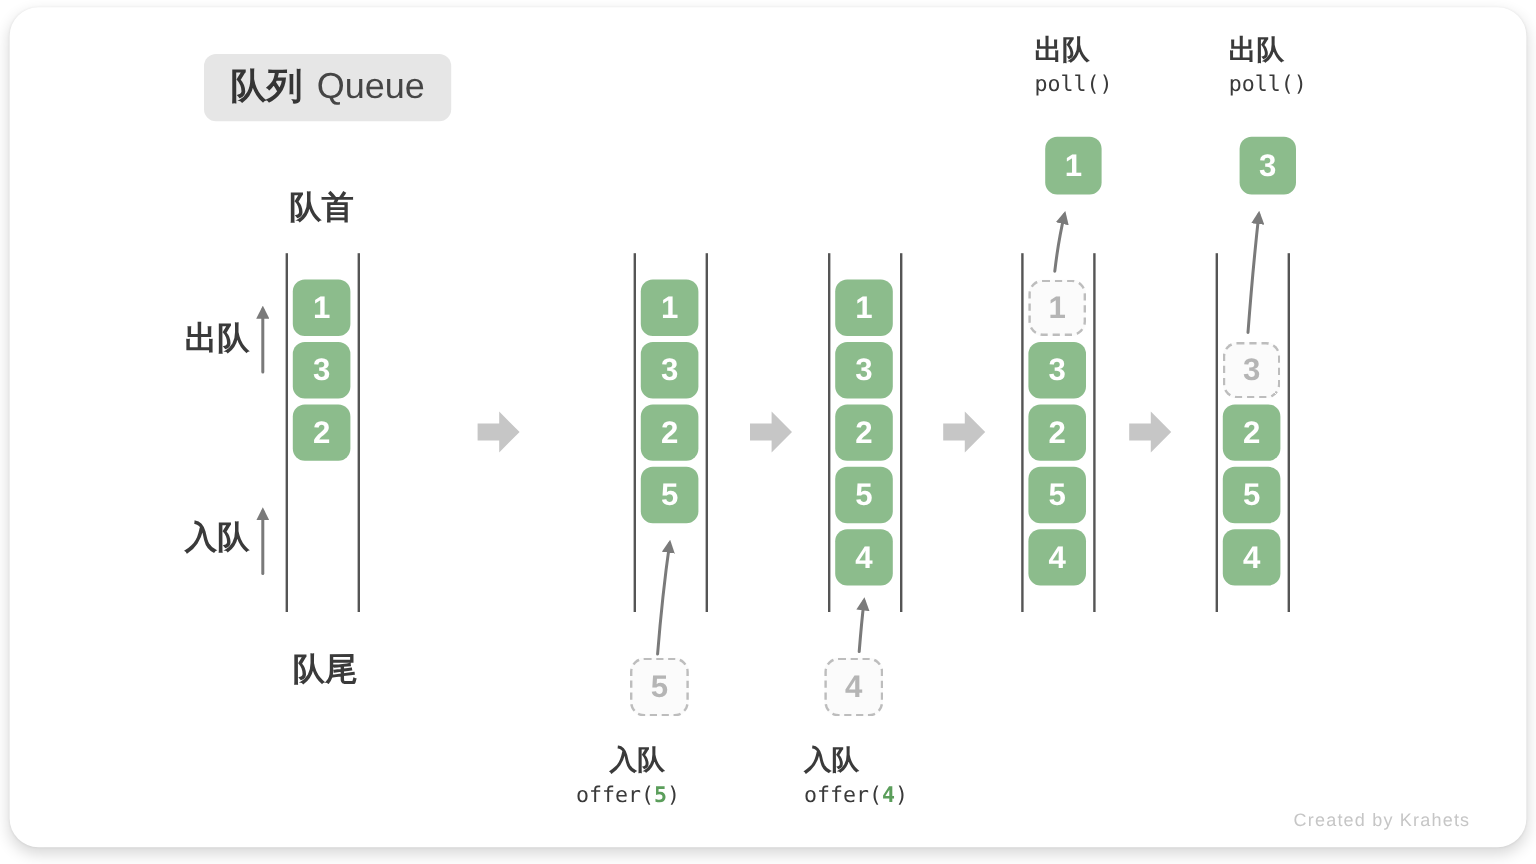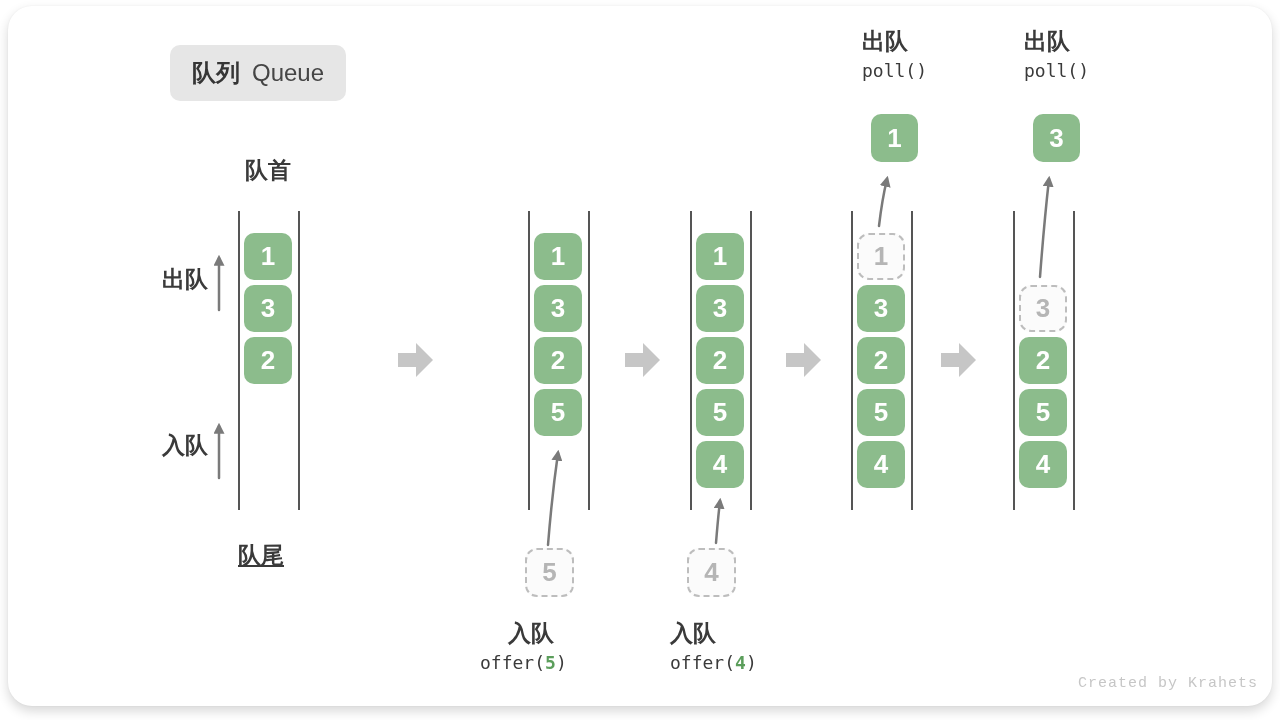--- a/index.html
+++ b/index.html
@@ -2,39 +2,39 @@
 <html style="--green: #8CBC8C; --arg-green: #5B9E5B; --arrow-gray: #C6C6C6; --line: #555555; --text: #3A3A3A; --muted: #B5B5B5; --badge-bg: #E6E6E6;"><head>
 <meta charset="utf-8">
 <style>
   html,body{margin:0;padding:0;}
   body{width:1280px;height:720px;background:#ffffff;font-family:"Liberation Sans",sans-serif;}
   .canvas{position:relative;width:1280px;height:720px;overflow:hidden;}
   .card{position:absolute;left:8px;top:6px;right:8px;bottom:14px;background:#fff;
         border-radius:24px;box-shadow:0 5px 12px rgba(0,0,0,.16),0 0 2px rgba(0,0,0,.05);}
   .overlay{position:absolute;left:0;top:0;pointer-events:none;}
   .badge{position:absolute;left:170px;top:45px;height:56px;line-height:56px;padding:0 22px;
-         background:var(--badge-bg,#e6e6e6);border-radius:10px;font-size:24px;color:#454545;white-space:nowrap;}
+         background:var(--badge-bg,#e6e6e6);border-radius:10px;font-size:30px;color:#454545;white-space:nowrap;}
   .badge .zh{font-weight:bold;color:#353535;margin-right:12px;}
-  .lbl{position:absolute;font-weight:bold;font-size:23px;color:var(--text,#3a3a3a);white-space:nowrap;}
+  .lbl{position:absolute;font-weight:bold;font-size:27px;color:var(--text,#3a3a3a);white-space:nowrap;}
   .front{left:238px;top:155px;width:60px;text-align:center;}
-  .rear{left:238px;top:540px;width:60px;text-align:left;text-decoration:underline;}
+  .rear{left:238px;top:540px;width:60px;text-align:right;}
   .dequeue-side{left:130px;top:264px;width:78px;text-align:right;}
   .enqueue-side{left:130px;top:430px;width:78px;text-align:right;}
   .rail{position:absolute;width:1.5px;background:var(--line,#555555);}
   .box{position:absolute;border-radius:10px;display:flex;align-items:center;justify-content:center;
        font-size:26px;font-weight:bold;box-sizing:border-box;}
   .box.solid{background:var(--green,#8CBC8C);color:#ffffff;}
   .box.dashed{border:2.5px dashed #bdbdbd;background:#fbfbfb;color:var(--muted,#b8b8b8);border-radius:12px;}
   .opzh{position:absolute;font-size:23px;font-weight:bold;color:var(--text,#3a3a3a);white-space:nowrap;}
   .opcode{position:absolute;font-family:"DejaVu Sans Mono","Liberation Mono",monospace;font-size:18px;
           color:var(--text,#3a3a3a);white-space:nowrap;}
   .opcode .arg{color:var(--arg-green,#5b9e5b);font-weight:bold;}
   .block-arrow{fill:var(--arrow-gray,#c6c6c6);}
   .thin{stroke:#7a7a7a;stroke-width:2.5;fill:none;stroke-linecap:round;}
-  .watermark{position:absolute;left:1078px;top:675px;font-family:Liberation Mono, monospace;
+  .watermark{position:absolute;left:1078px;top:675px;font-family:Liberation Sans, sans-serif;
              font-size:15px;color:#c6c6c6;letter-spacing:1px;white-space:nowrap;}
 </style>
 </head>
 <body>
 
 <div class="canvas">
   <div class="card"></div>
 
   <svg class="overlay" width="1280" height="720">
     <defs>

